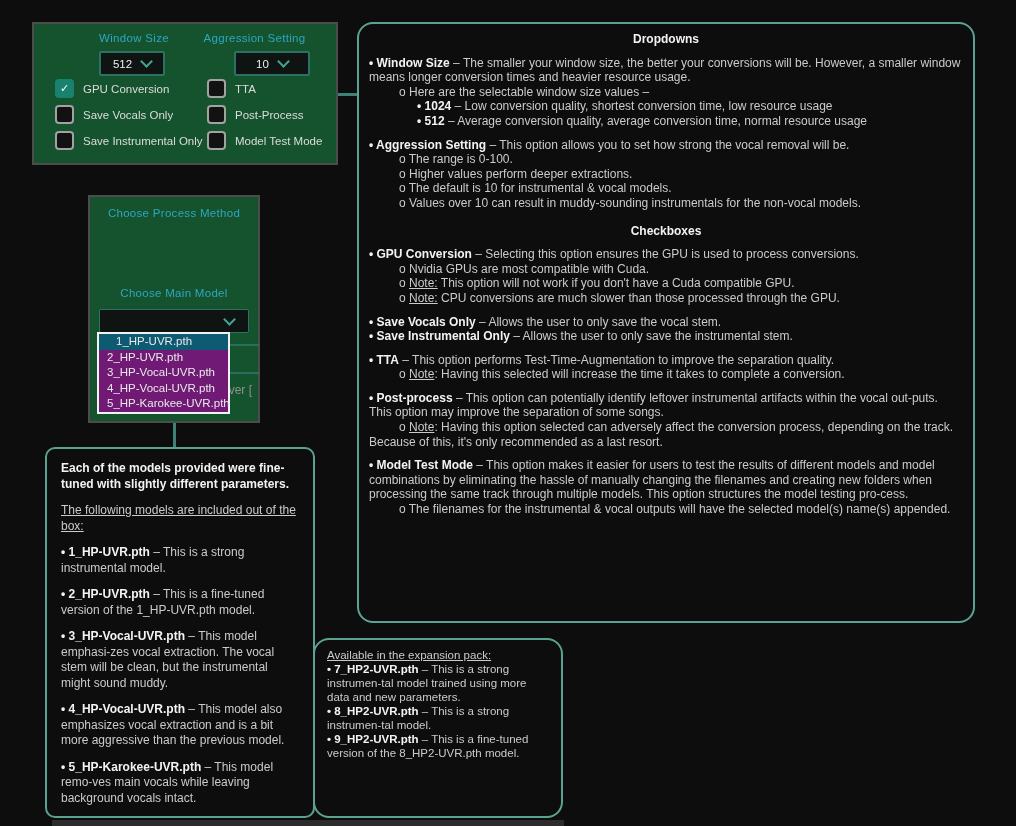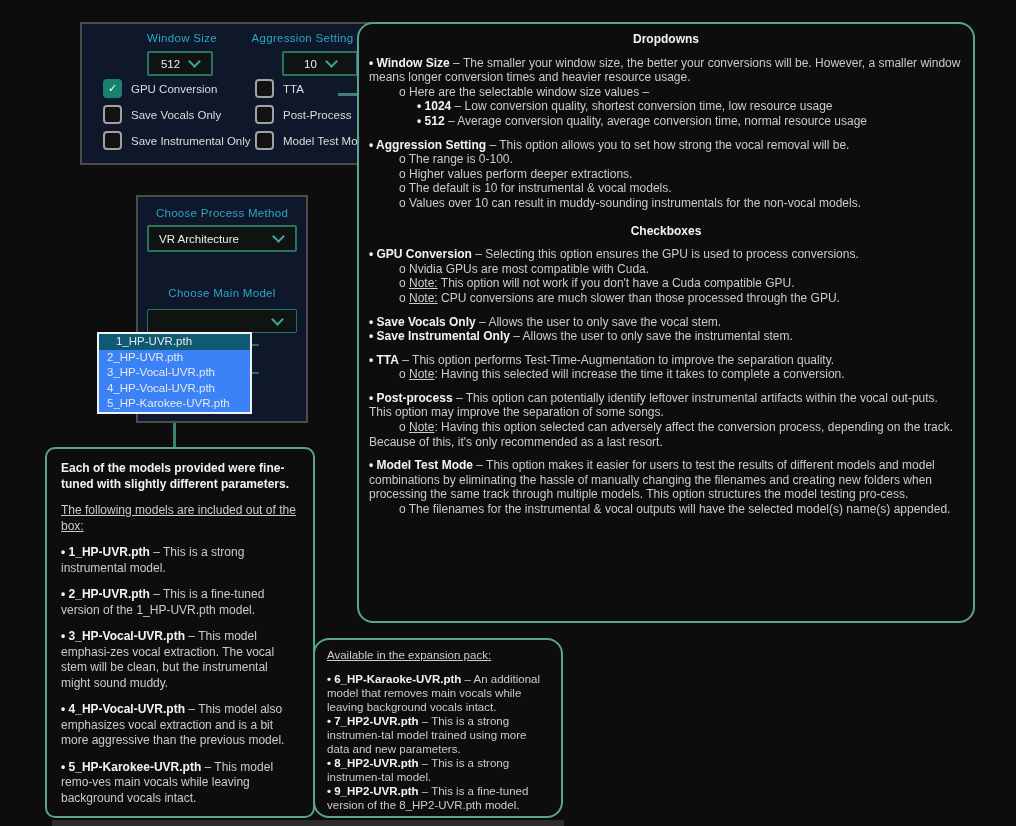--- a/index.html
+++ b/index.html
@@ -1,36 +1,36 @@
 <!DOCTYPE html>
 <html><head>
 <meta charset="utf-8">
 <style>
   html,body{margin:0;padding:0;background:#0d0d0d;}
   #stage{position:relative;width:1016px;height:826px;background:#0d0d0d;overflow:hidden;
          font-family:"Liberation Sans",sans-serif;color:#cbcbcb;}
   
-  .gray-panel{position:absolute;border:2px solid #4c4c4c;background:#0f172a;box-sizing:border-box;margin-left:48px;}
+  .gray-panel{position:absolute;border:2px solid #4c4c4c;background:#14532d;box-sizing:border-box;}
   #settings-panel{left:32px;top:22px;width:306px;height:143px;}
   #process-panel{left:88px;top:195px;width:172px;height:228px;}
   .teal-label{position:absolute;color:#2fa6c0;font-size:11.5px;letter-spacing:.3px;text-align:center;}
   .dd{position:absolute;box-sizing:border-box;border:2px solid #2c7263;border-radius:2px;background:#0f1413;
       color:#ededed;font-size:11.5px;display:flex;align-items:center;justify-content:center;gap:10px;}
   .chev{width:7px;height:7px;border-right:2px solid #43a693;border-bottom:2px solid #43a693;
         transform:rotate(45deg);margin-top:-4px;flex:0 0 auto;}
   
   .cbcol{position:absolute;top:56px;}
   .cbrow{display:flex;align-items:center;height:17px;margin-bottom:9px;}
   .cb{width:15px;height:15px;border:2px solid #a2a2a2;border-radius:4px;background:#121212;
       display:inline-flex;align-items:center;justify-content:center;font-size:11px;color:#fff;flex:0 0 auto;}
   .cb.on{background:#19826f;border-color:#19826f;}
   .cblab{margin-left:9px;font-size:11.5px;color:#dcdcdc;white-space:nowrap;}
   
-  #model-list{position:absolute;left:97px;top:332px;width:155px;box-sizing:border-box;
-              border:2px solid #f2f2f2;background:#3b82f6;z-index:5;}
+  #model-list{position:absolute;left:97px;top:332px;width:133px;box-sizing:border-box;
+              border:2px solid #f2f2f2;background:#701a75;z-index:5;}
   .mitem{height:15.6px;line-height:15.6px;font-size:11.5px;color:#e9e9e9;padding-left:8px;white-space:nowrap;}
   .mitem.sel{background:#0e5a72;padding-left:17px;}
   
   .frag-line{position:absolute;height:2px;background:#2a6e60;}
   #bg-fragment{position:absolute;left:222px;top:383px;width:30px;height:16px;overflow:hidden;
                color:#8f8f8f;font-size:12px;white-space:nowrap;}
   #bottom-strip{position:absolute;left:52px;top:820px;width:512px;height:6px;background:#2c2c2c;}
   
   .connector{position:absolute;background:#3d8375;}
   #conn-h{left:338px;top:93px;width:19px;height:3px;}
@@ -101,24 +101,20 @@
           <span class="cblab">Model Test Mode</span>
         </div>
       </div>
   </div>
 
   <div id="conn-h" class="connector"></div>
   <div id="conn-v" class="connector"></div>
 
   <div id="process-panel" class="gray-panel">
     <div class="teal-label" style="left:0;top:10px;width:100%;">Choose Process Method</div>
-    <div class="dd" style="left:9px;top:28px;width:150px;height:27px;justify-content:space-between;padding:0 12px 0 10px;">
-      <span>VR Architecture</span>
-      <span class="chev"></span>
-    </div>
     <div class="teal-label" style="left:0;top:90px;width:100%;">Choose Main Model</div>
     <div class="dd" style="left:9px;top:112px;width:150px;height:24px;border-width:1px;justify-content:flex-end;padding-right:14px;">
       <span></span>
       <span class="chev"></span>
     </div>
   </div>
 
   <div class="frag-line" style="left:230px;top:344px;width:29px;"></div>
   <div class="frag-line" style="left:230px;top:372px;width:29px;"></div>
   <div id="bg-fragment">over [</div>
@@ -168,20 +164,19 @@
         <div class="ln ind0 gap"><span class="r-b">• 2_HP-UVR.pth</span><span class="r-n"> – This is a fine-tuned version of the 1_HP-UVR.pth model.</span></div>
         <div class="ln ind0 gap"><span class="r-b">• 3_HP-Vocal-UVR.pth</span><span class="r-n"> – This model emphasi-zes vocal extraction. The vocal stem will be clean, but the instrumental might sound muddy.</span></div>
         <div class="ln ind0 gap"><span class="r-b">• 4_HP-Vocal-UVR.pth</span><span class="r-n"> – This model also emphasizes vocal extraction and is a bit more aggressive than the previous model.</span></div>
         <div class="ln ind0 gap"><span class="r-b">• 5_HP-Karokee-UVR.pth</span><span class="r-n"> – This model remo-ves main vocals while leaving background vocals intact.</span></div>
       </div>
   </div>
 
   <div id="expansion-note" class="note">
     <div>
         <div class="ln ind0"><span class="r-u">Available in the expansion pack:</span></div>
-        <div class="ln ind0 gap"><span class="r-b">• 6_HP-Karaoke-UVR.pth</span><span class="r-n"> – An additional model that removes main vocals while leaving background vocals intact.</span></div>
         <div class="ln ind0"><span class="r-b">• 7_HP2-UVR.pth</span><span class="r-n"> – This is a strong instrumen-tal model trained using more data and new parameters.</span></div>
         <div class="ln ind0"><span class="r-b">• 8_HP2-UVR.pth</span><span class="r-n"> – This is a strong instrumen-tal model.</span></div>
         <div class="ln ind0"><span class="r-b">• 9_HP2-UVR.pth</span><span class="r-n"> – This is a fine-tuned version of the 8_HP2-UVR.pth model.</span></div>
       </div>
   </div>
 
 </div>
 
 </body></html>

